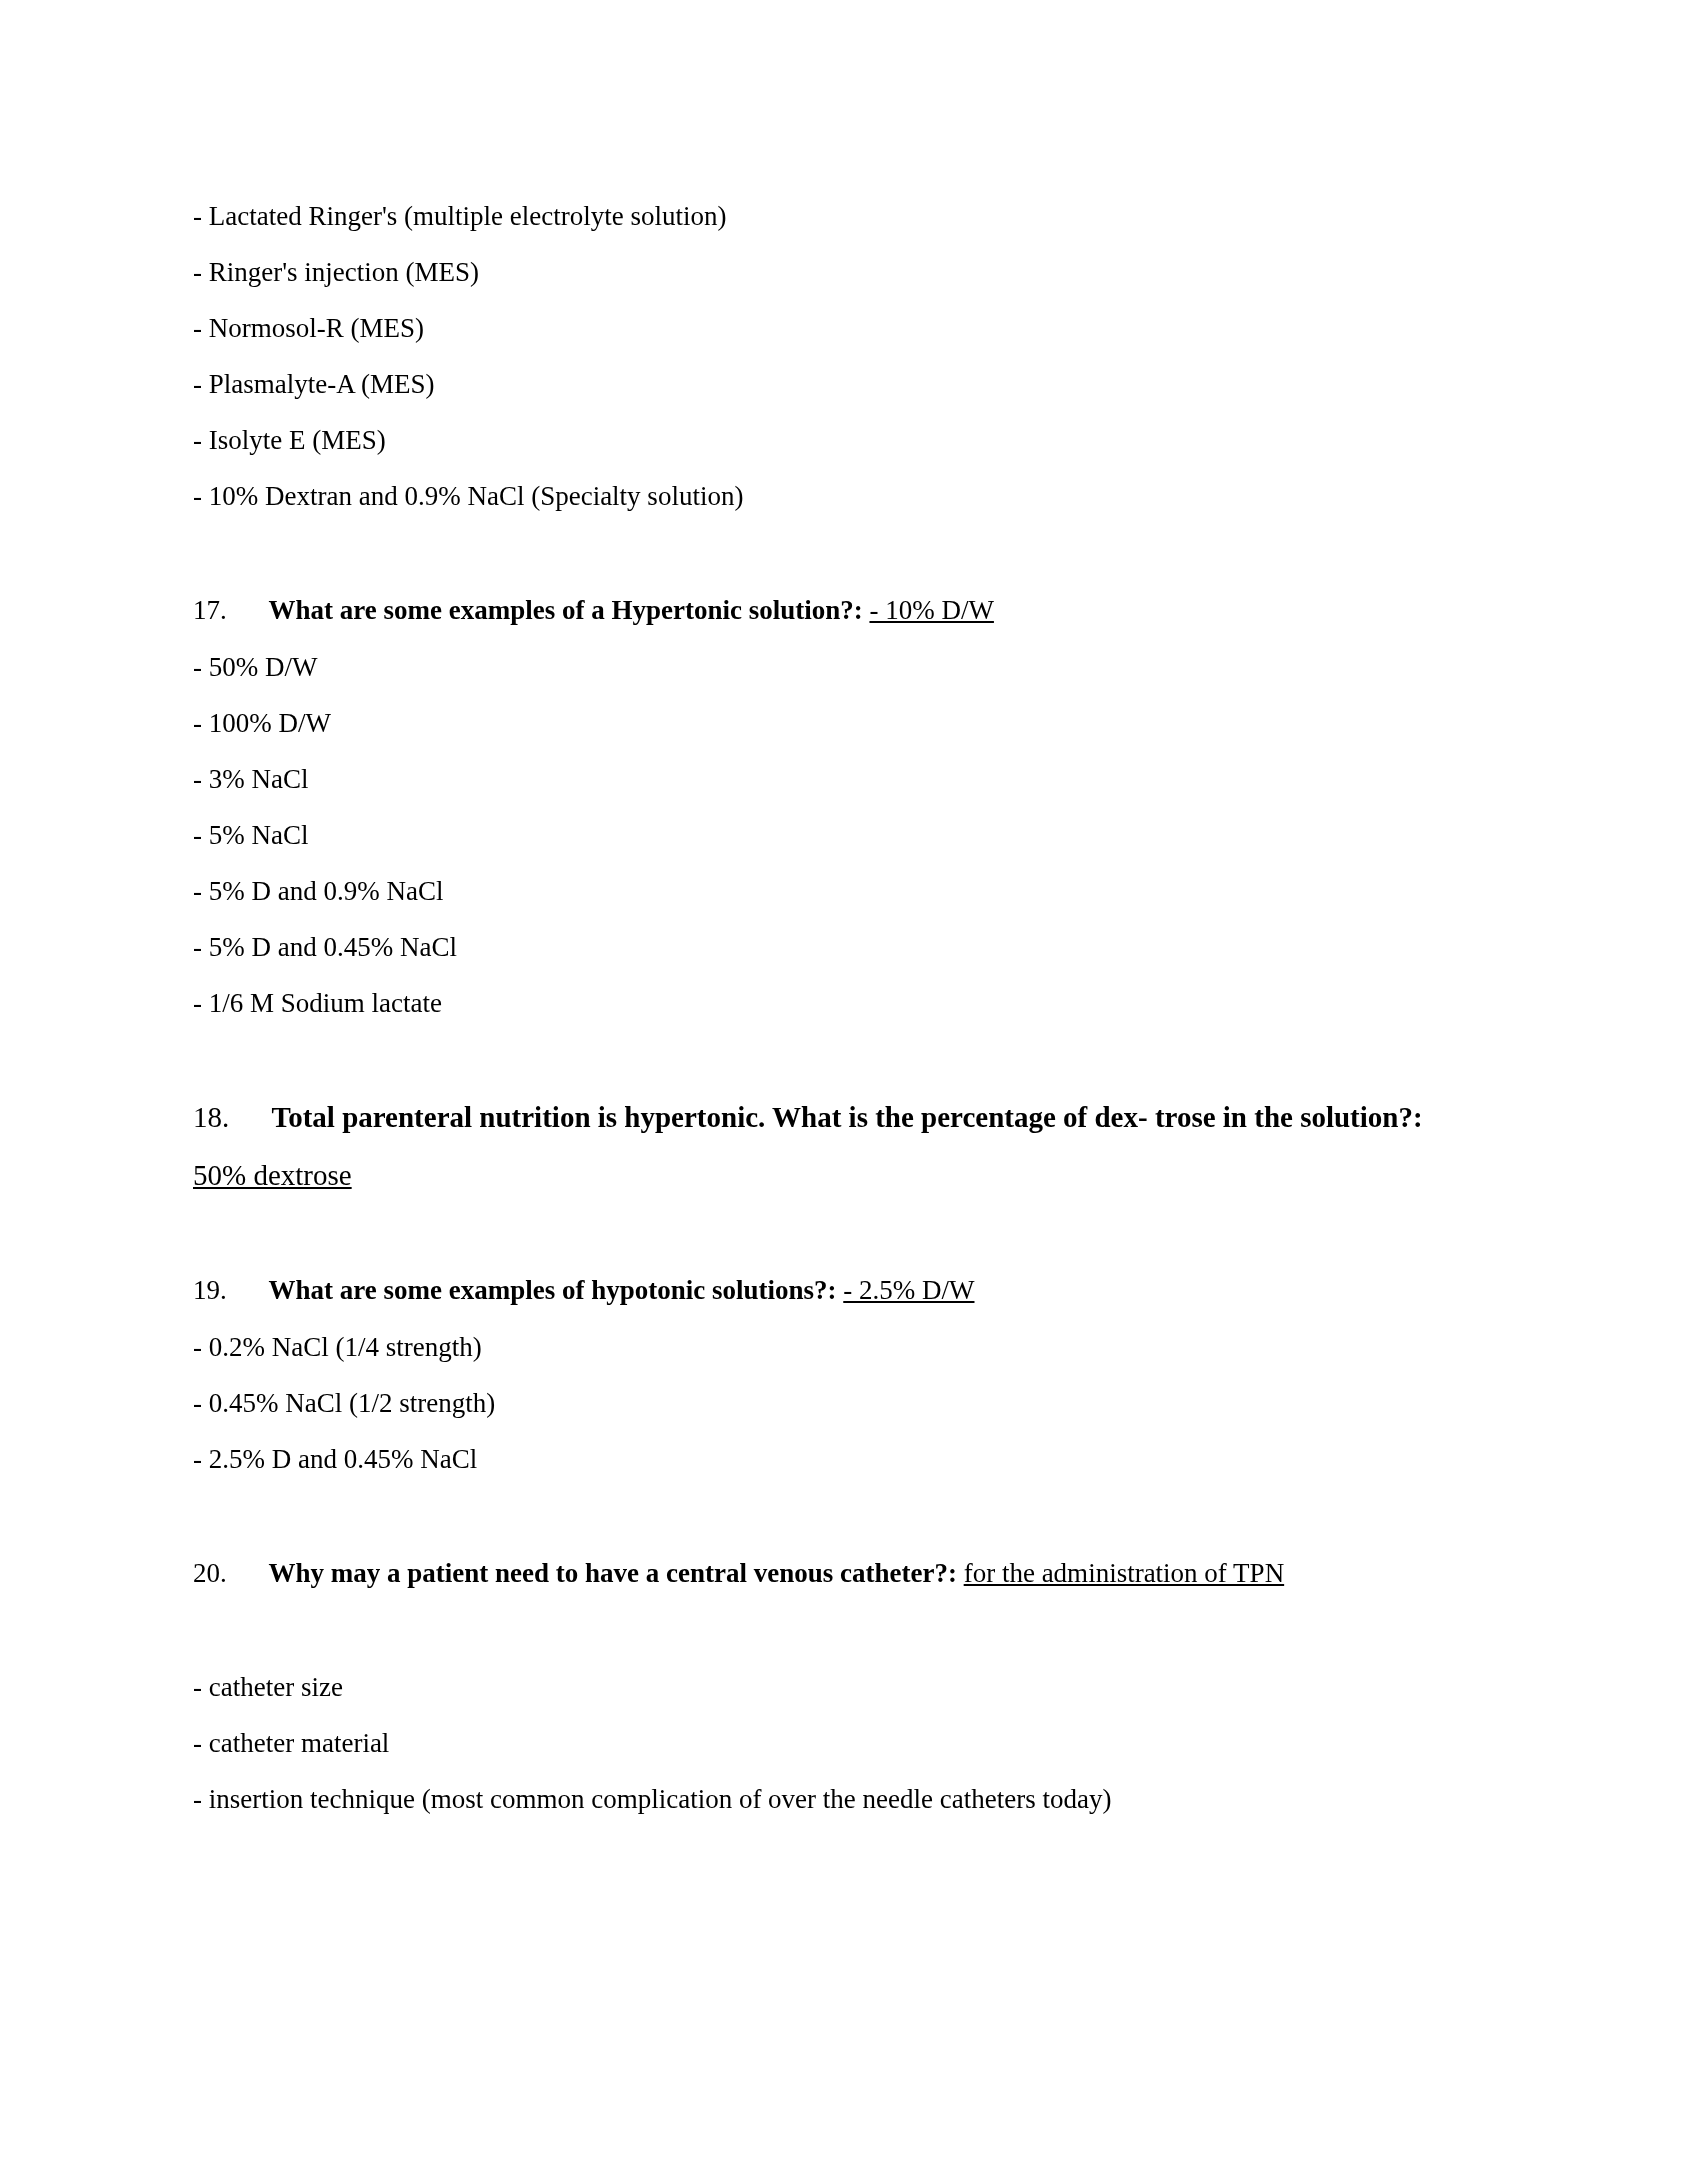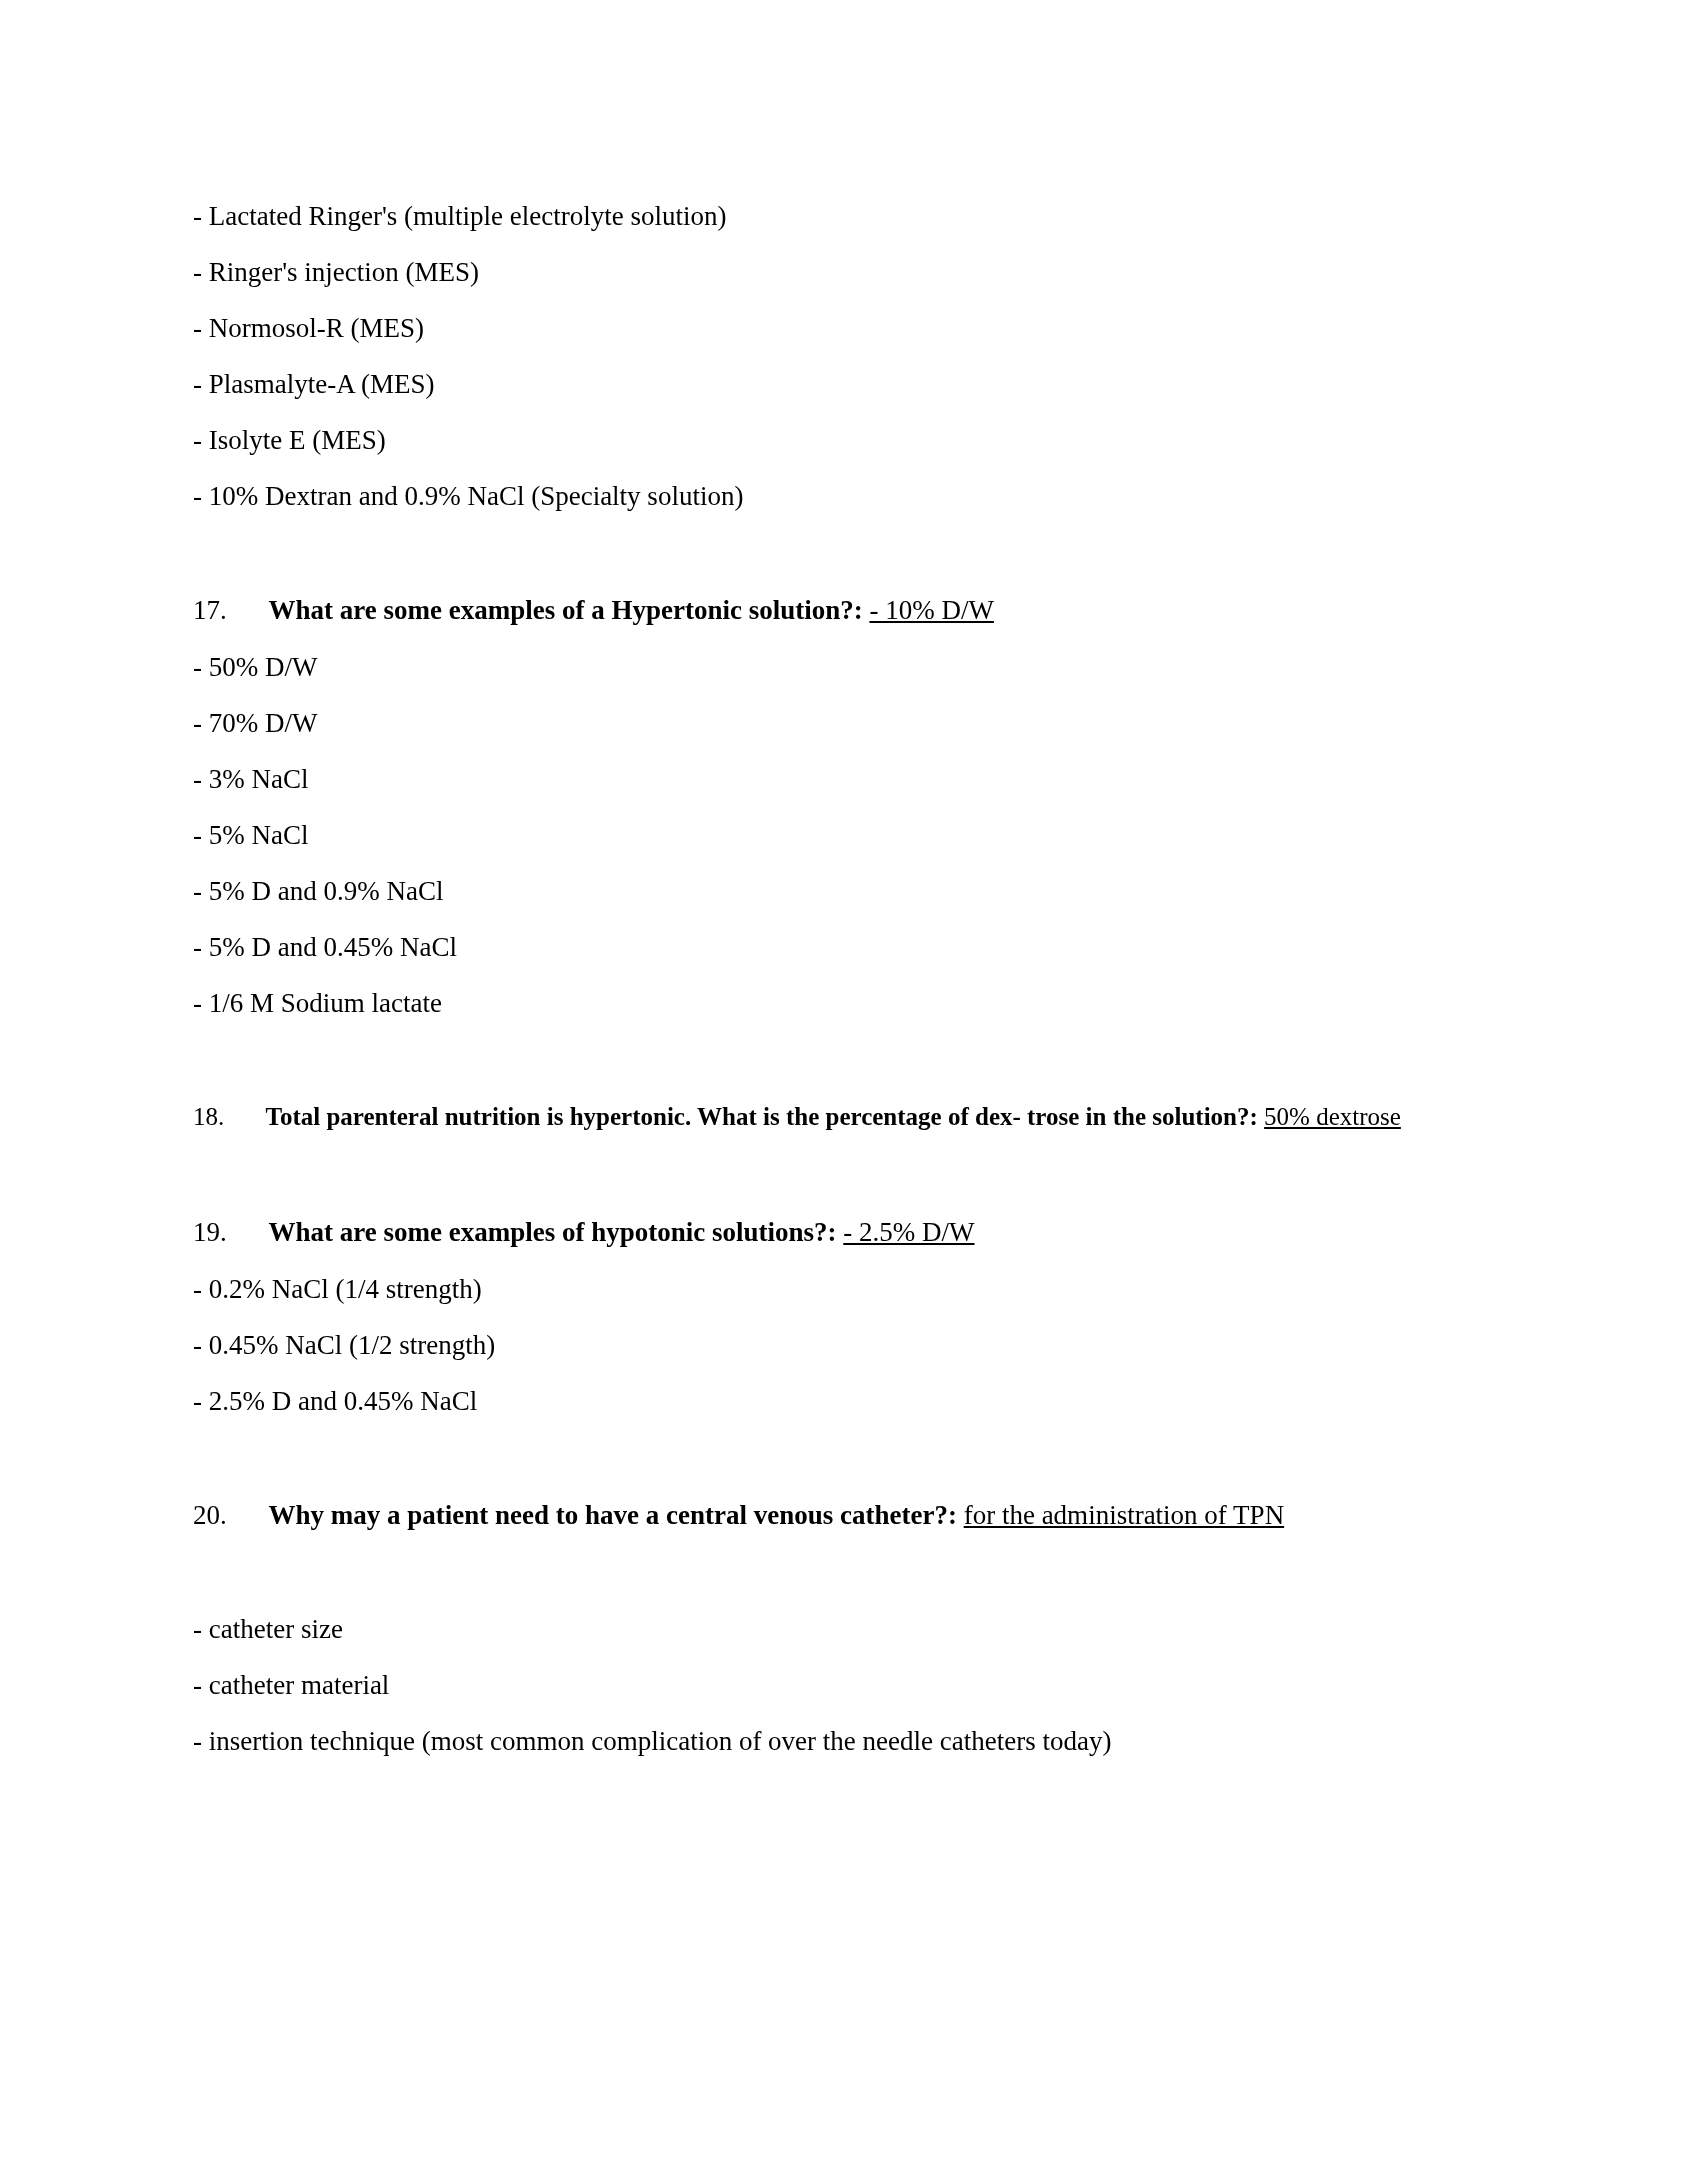--- a/index.html
+++ b/index.html
@@ -40,21 +40,21 @@
     margin-left: 35px;
   }
   .q-ans {
     font-weight: normal;
     text-decoration: underline;
   }
   .gap {
     height: 57px;
   }
   .wrapped {
-    font-size: 25px;
+    font-size: 29px;
     line-height: 58px;
   }
 </style>
 </head>
 <body>
 
 <div class="page">
 
   <div class="block">
     <div class="line">- Lactated Ringer's (multiple electrolyte solution)</div>
@@ -63,21 +63,21 @@
     <div class="line">- Plasmalyte-A (MES)</div>
     <div class="line">- Isolyte E (MES)</div>
     <div class="line">- 10% Dextran and 0.9% NaCl (Specialty solution)</div>
   </div>
 
   <div class="gap"></div>
 
   <div class="block">
     <div class="q-line"><span class="q-num">17.</span> <span class="q-text">What are some examples of a Hypertonic solution?:</span> <span class="q-ans">- 10% D/W</span></div>
     <div class="line">- 50% D/W</div>
-    <div class="line">- 70% D/W</div>
+    <div class="line">- 100% D/W</div>
     <div class="line">- 3% NaCl</div>
     <div class="line">- 5% NaCl</div>
     <div class="line">- 5% D and 0.9% NaCl</div>
     <div class="line">- 5% D and 0.45% NaCl</div>
     <div class="line">- 1/6 M Sodium lactate</div>
   </div>
 
   <div class="gap"></div>
 
   <div class="block">

